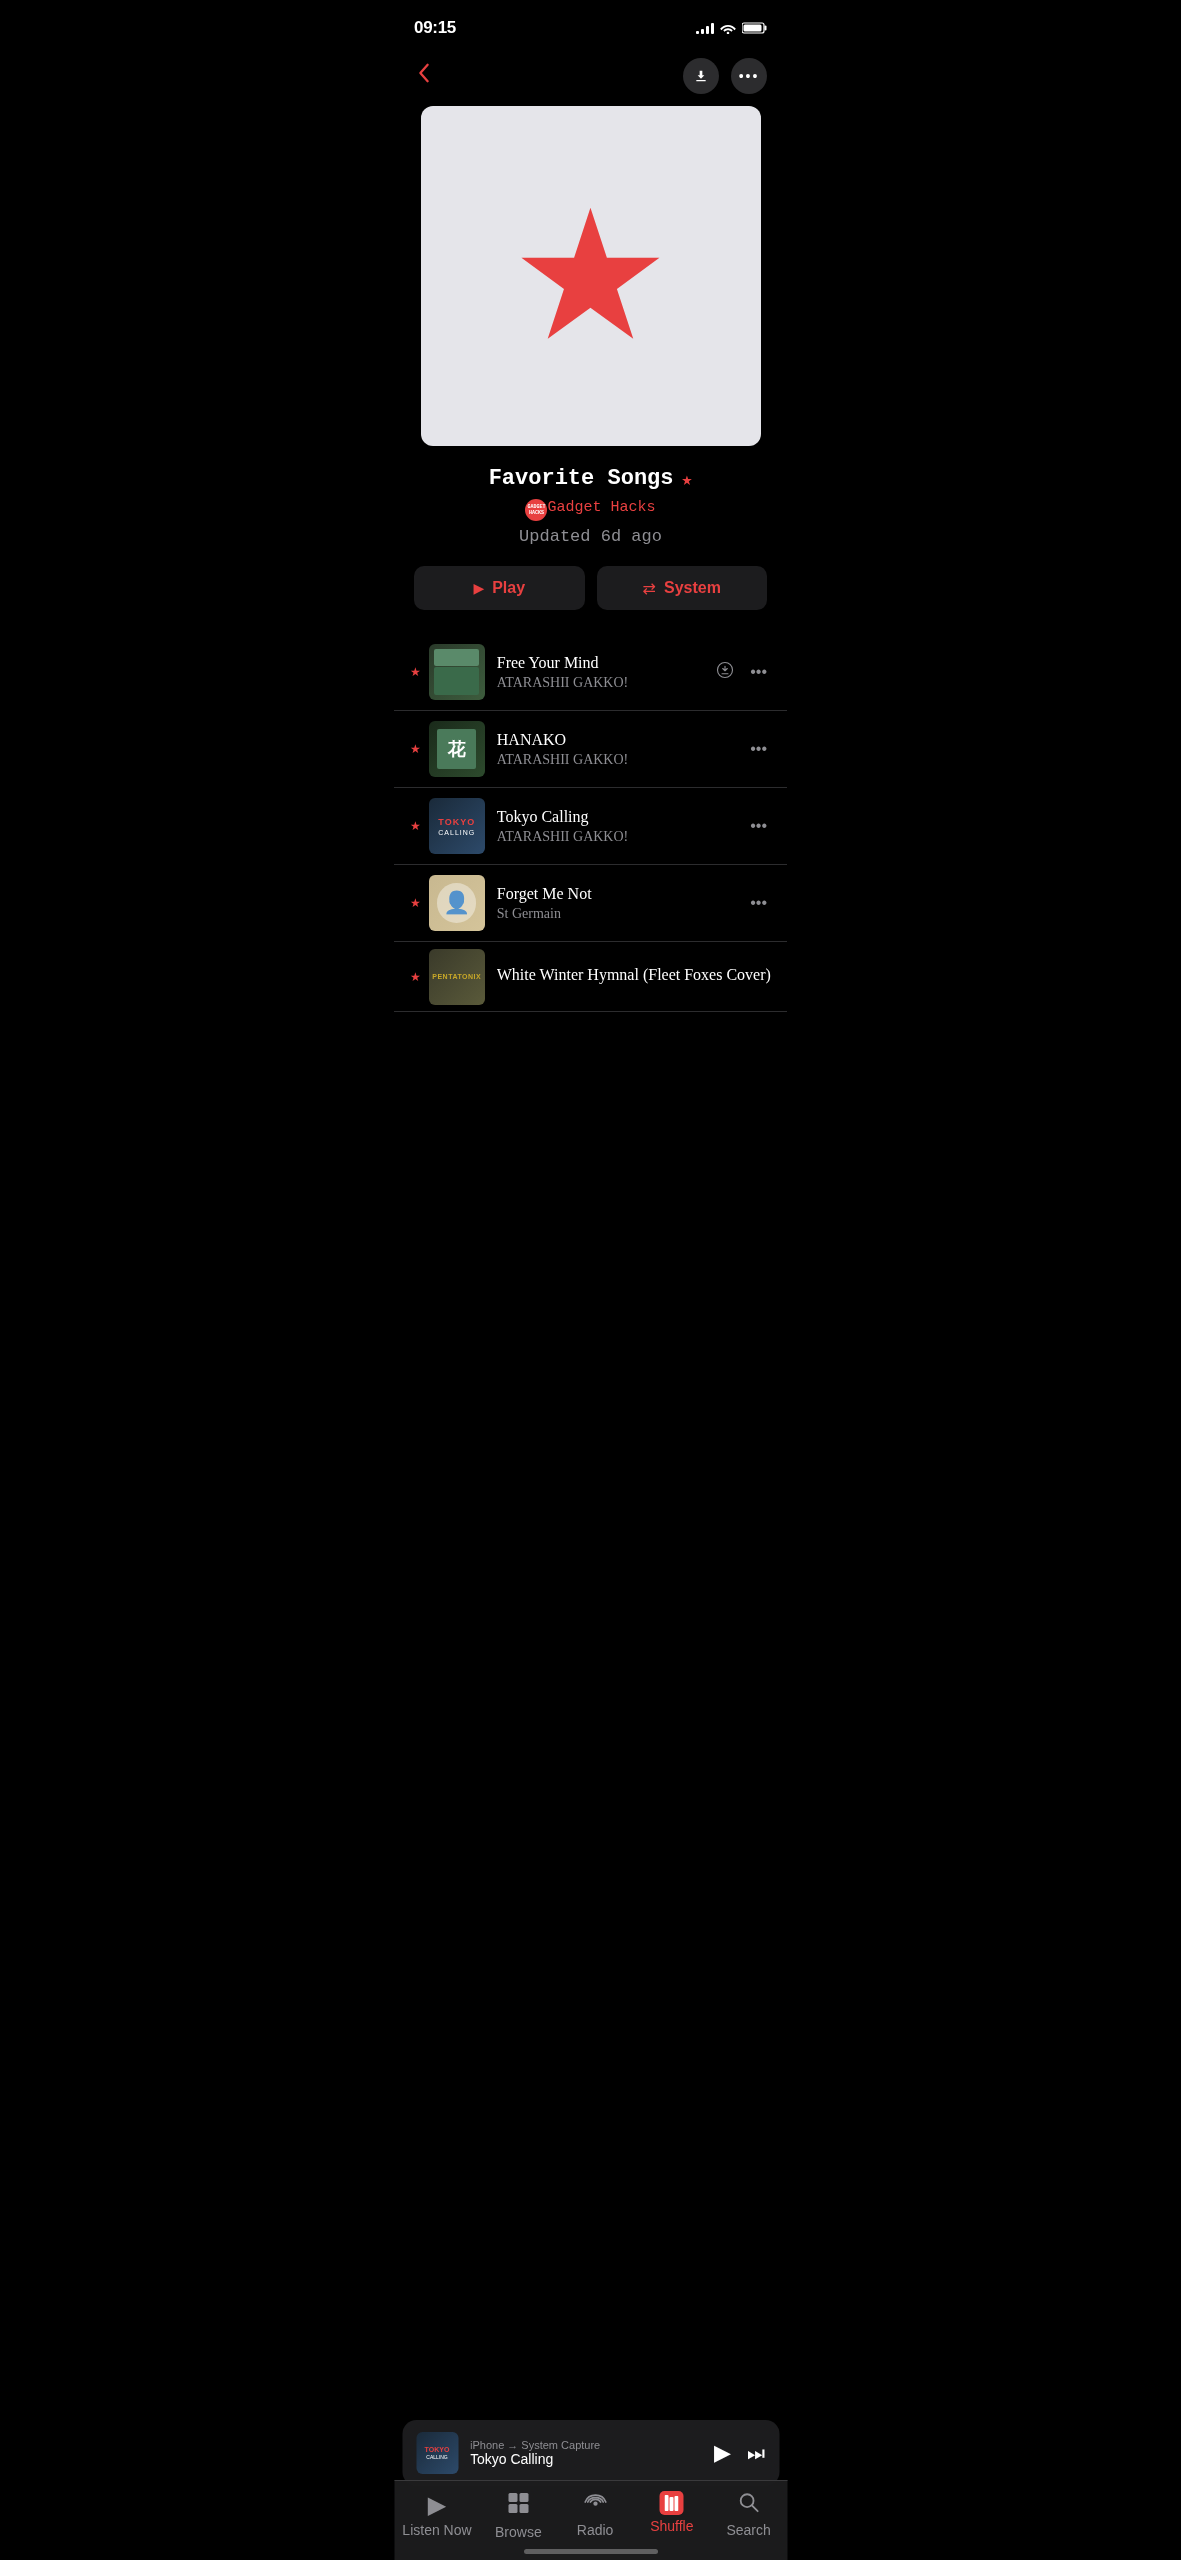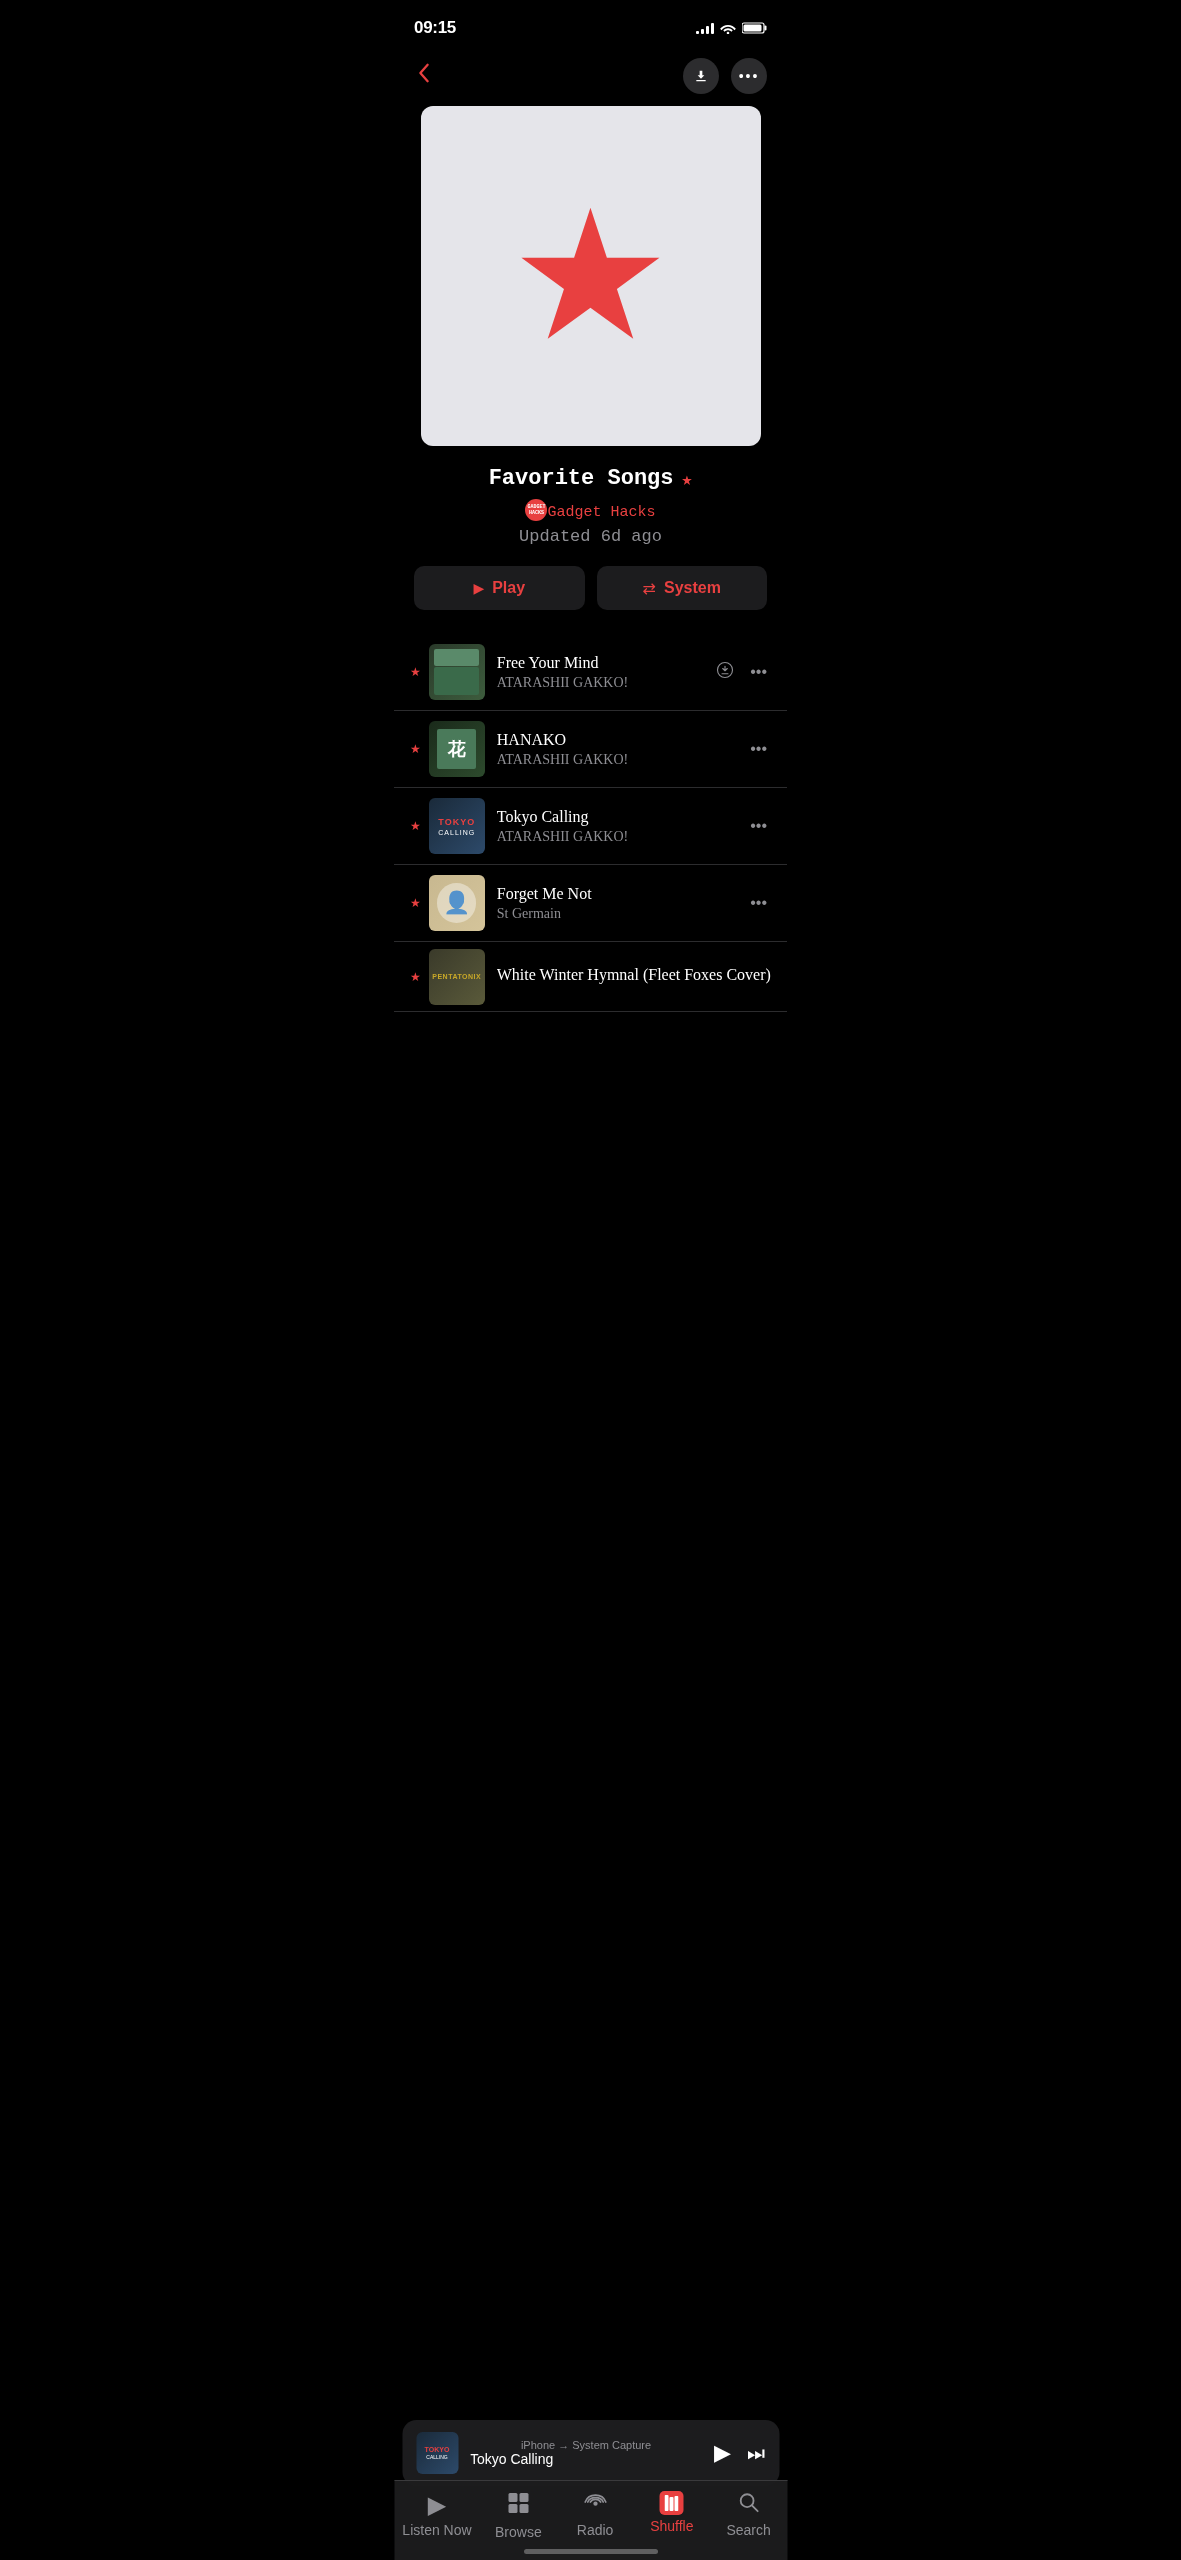--- a/index.html
+++ b/index.html
@@ -109,21 +109,21 @@
       justify-content: center;
       gap: 8px;
       margin-bottom: 8px;
     }
     .playlist-title-star {
       color: #e84040;
       font-size: 18px;
     }
     .playlist-author {
       display: flex;
-      align-items: flex-end;
+      align-items: flex-start;
       justify-content: center;
       gap: 0;
       margin-bottom: 6px;
     }
     .author-avatar {
       width: 22px;
       height: 22px;
       border-radius: 50%;
       background: #e84040;
       display: flex;
@@ -266,21 +266,20 @@
     .mini-player-info {
       flex: 1;
       min-width: 0;
     }
     .mini-player-source {
       font-size: 11px;
       color: #8e8e93;
       white-space: nowrap;
       overflow: hidden;
       text-overflow: ellipsis;
-      text-align: center;
     }
     .mini-player-title {
       font-size: 14px;
       font-weight: 500;
       color: #fff;
       white-space: nowrap;
       overflow: hidden;
       text-overflow: ellipsis;
     }
     .mini-player-controls {

